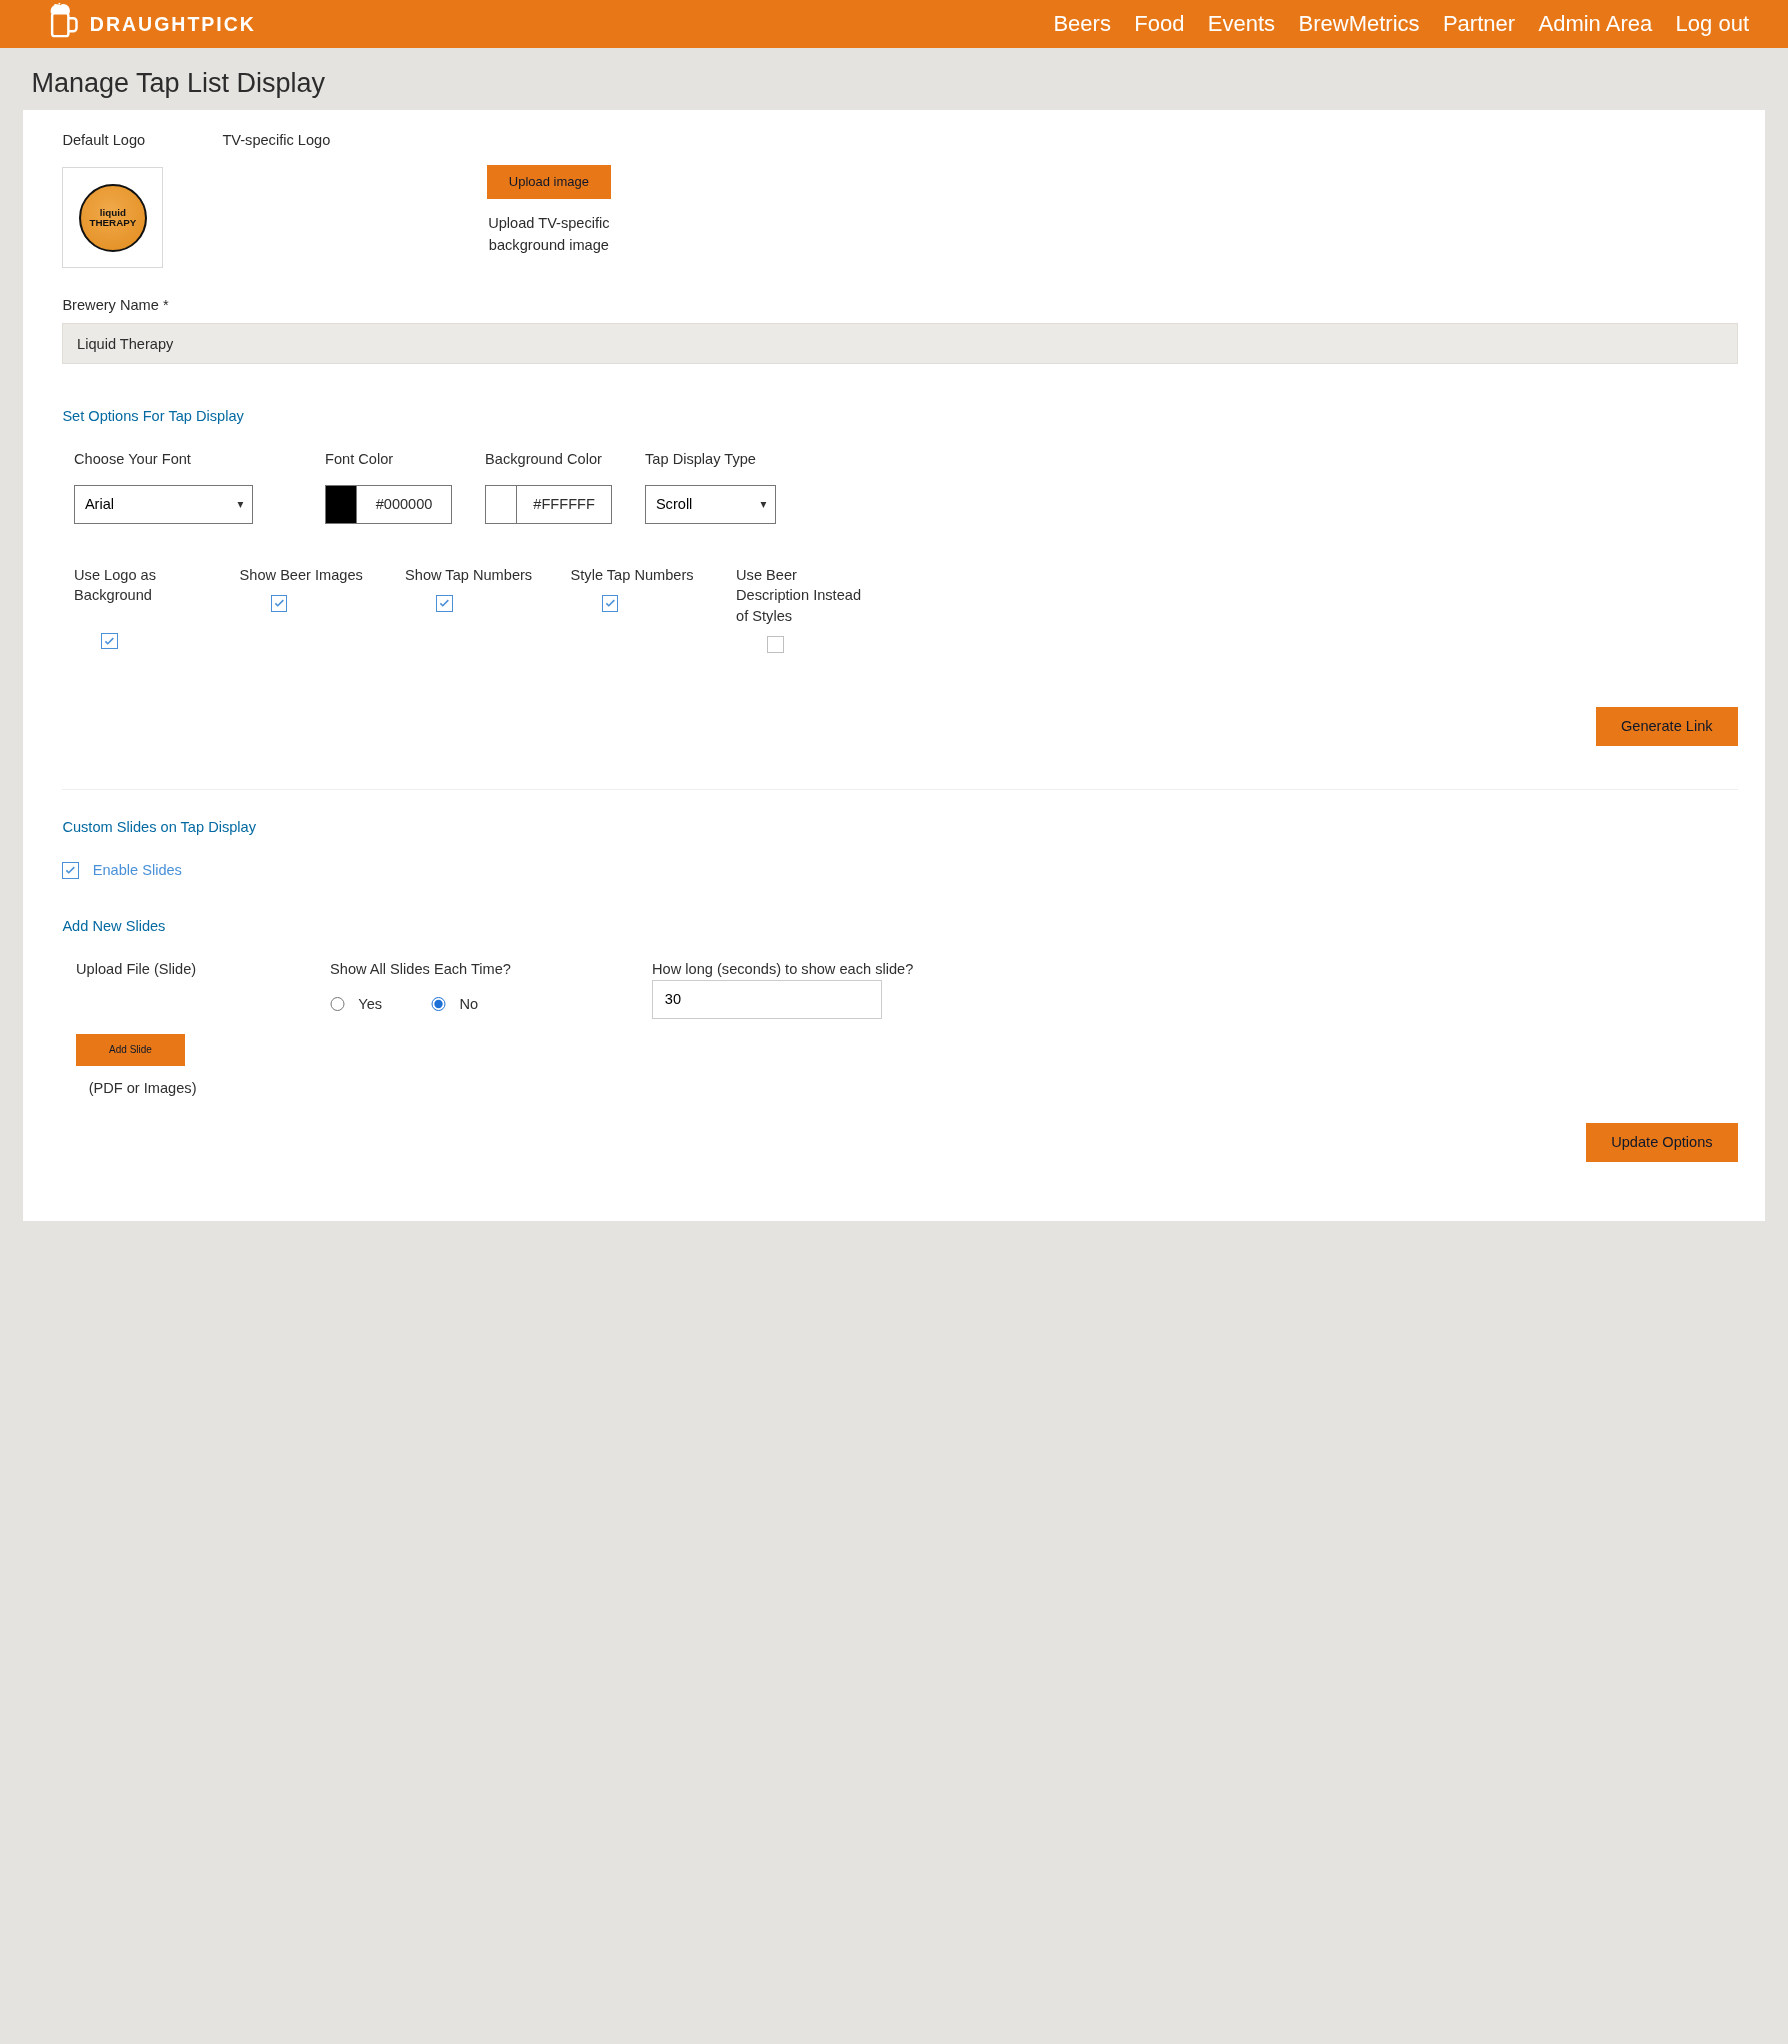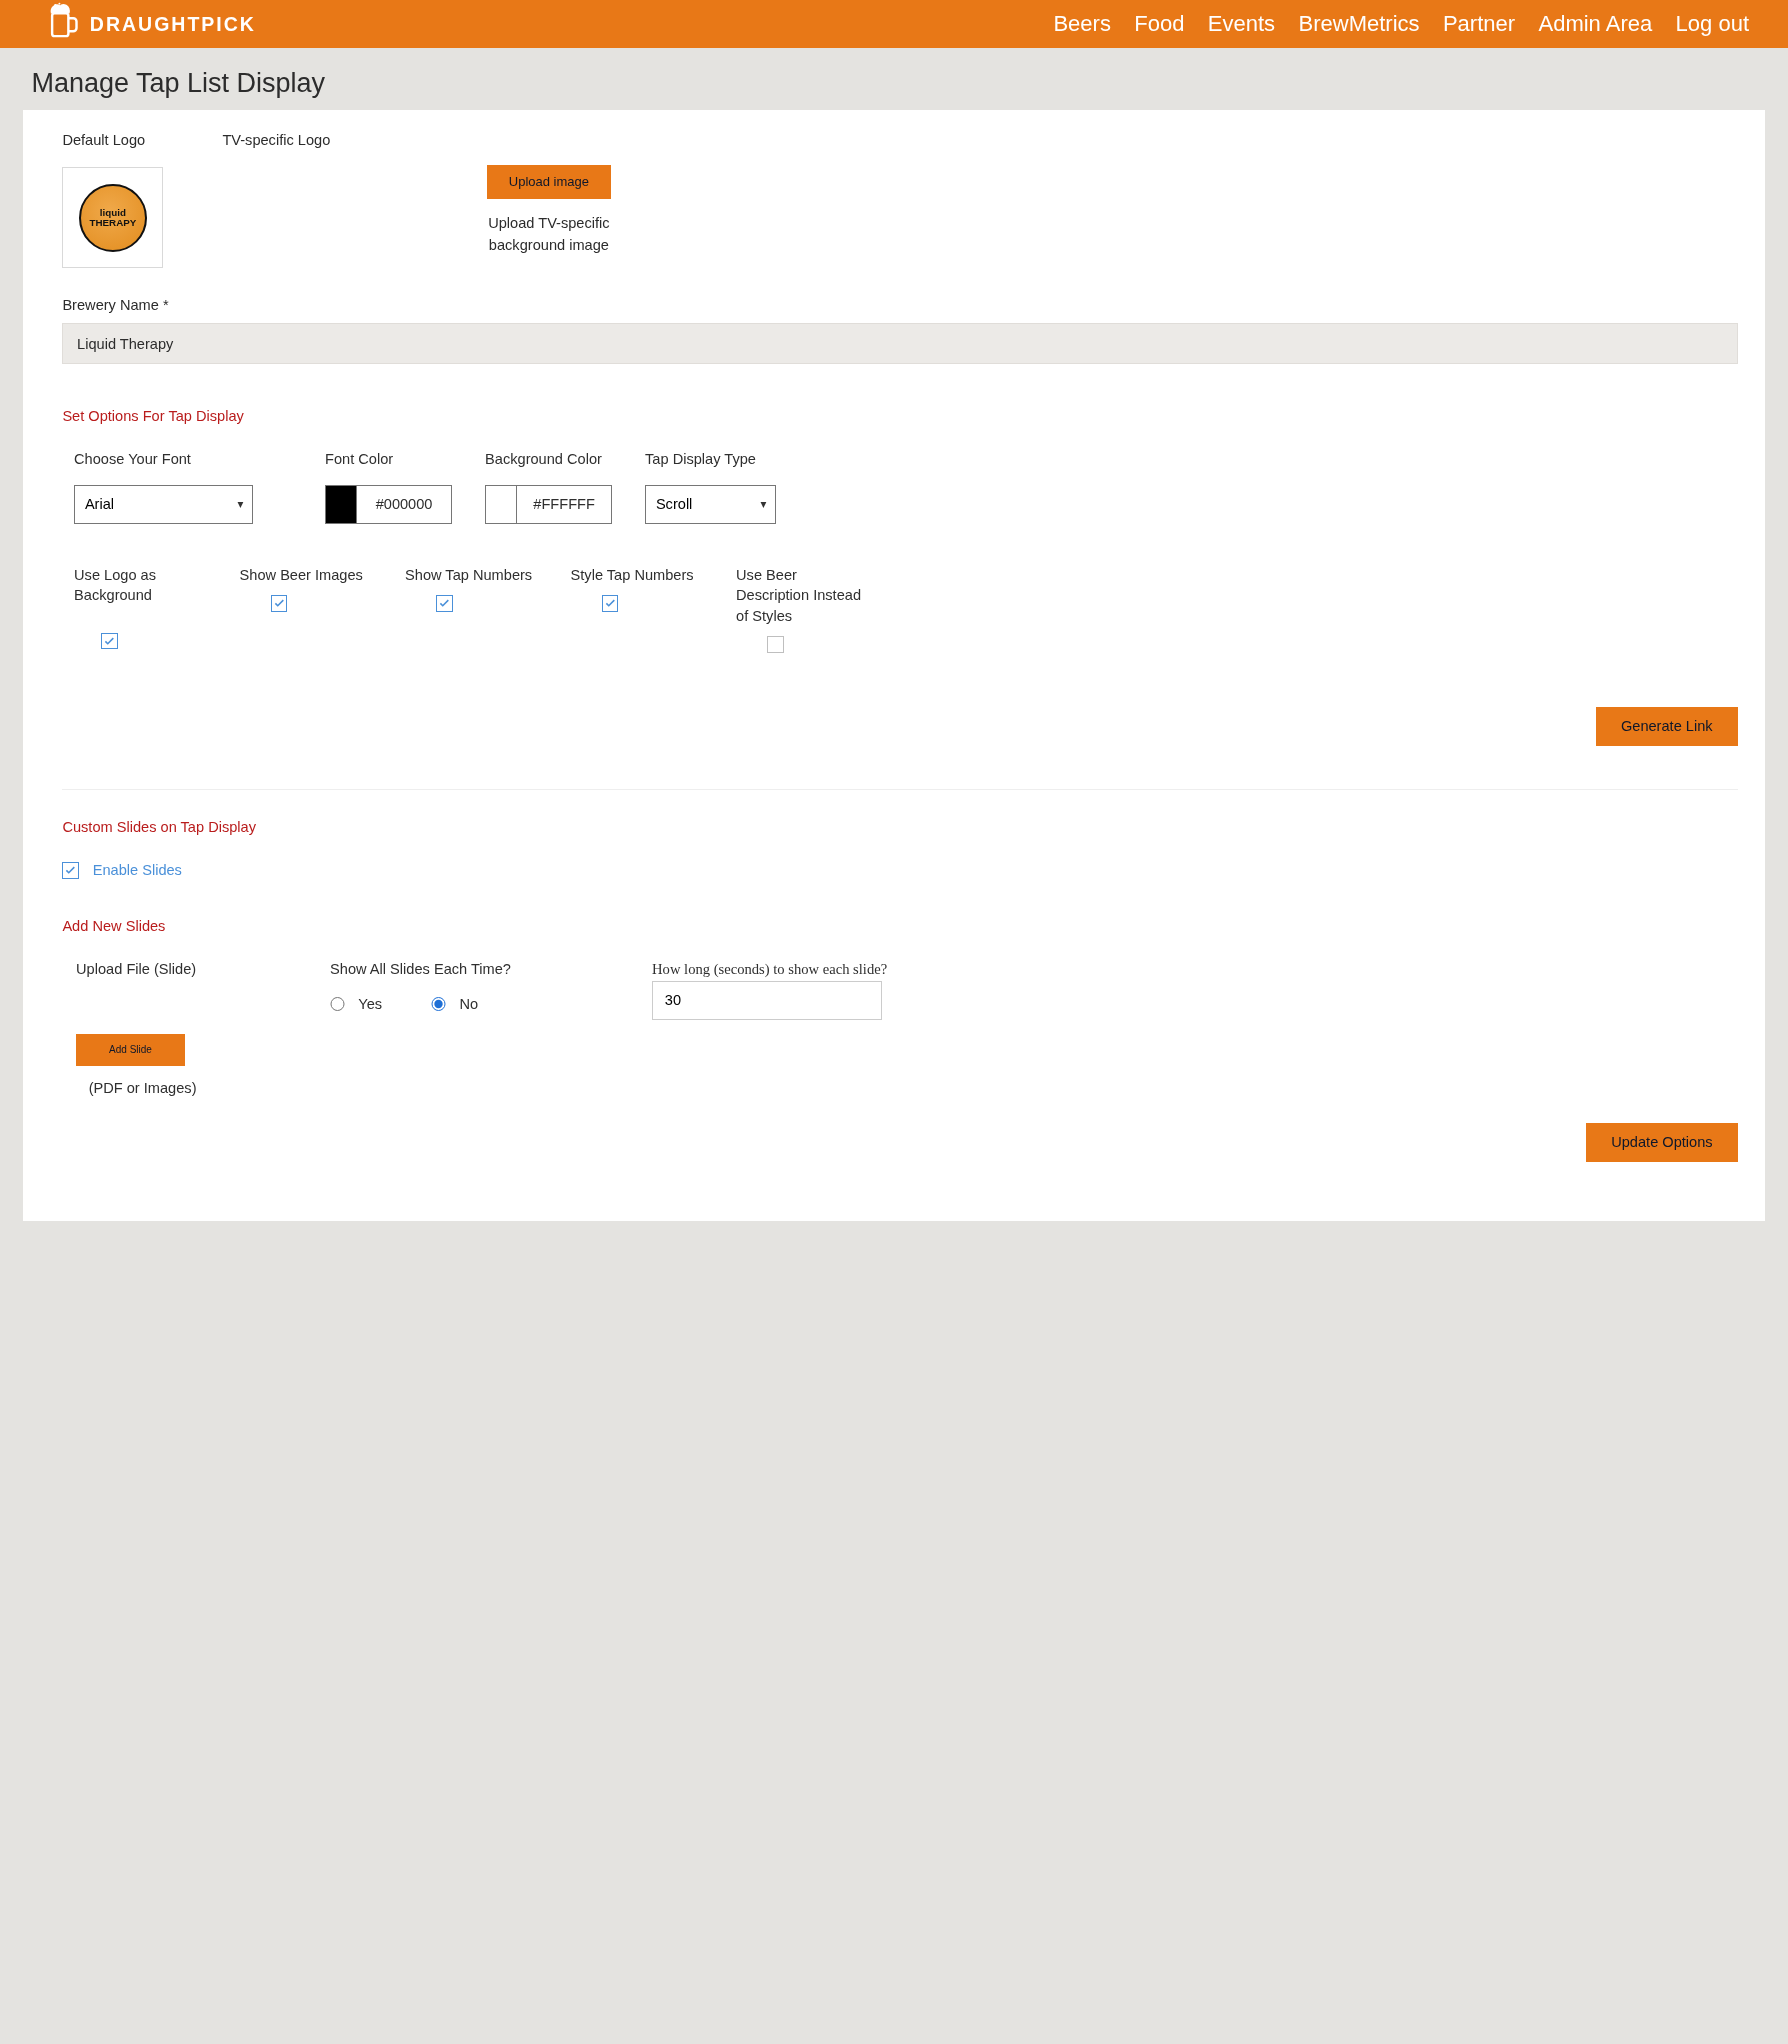--- a/index.html
+++ b/index.html
@@ -85,21 +85,21 @@
   .field-label { font-size: 14.6px; color: #2c2c2c; margin-top: 29px; margin-bottom: 9.8px; display:block;}
   .brewery-input {
     width: 100%;
     background: #eceae7;
     border: 1px solid #e0ddd9;
     padding: 11.7px 13.7px;
     font-size: 14.6px;
     color: #2c2c2c;
   }
   
-  .section-heading { font-size: 14.6px; color: #b91c1c; margin-top: 44px; margin-bottom: 27px; font-weight:400;}
+  .section-heading { font-size: 14.6px; color: #0369a1; margin-top: 44px; margin-bottom: 27px; font-weight:400;}
   
   .opt-row1 { display: flex; gap: 33px; margin-left: 11.7px; }
   .opt-col { display:flex; flex-direction:column; }
   .opt-col label { font-size: 14.6px; margin-bottom: 17.6px; }
   .select-wrap { position: relative; width: 179px; }
   .select-wrap select {
     width: 100%; height: 39px; border: 1px solid #767676; background:#fff;
     font-size: 14.6px; padding: 0 27px 0 9.8px;
     appearance: none; -webkit-appearance: none;
   }
@@ -317,21 +317,21 @@
           <input type="radio" name="show_all" style="">
           <span>Yes</span>
         </label>
         <label class="radio-opt">
           <input type="radio" name="show_all" checked="" style="">
           <span>No</span>
         </label>
       </div>
     </div>
     <div class="slides-col3">
-      <div style="font-size:14.6px;font-family:Liberation Serif, serif;">How long (seconds) to show each slide?</div>
+      <div style="font-size:14.6px;">How long (seconds) to show each slide?</div>
       <input class="num-input" value="30" style="">
     </div>
   </div>
 
   <div class="update-wrap">
     <button class="gen-link-btn">Update Options</button>
   </div>
 
 </div>
 

